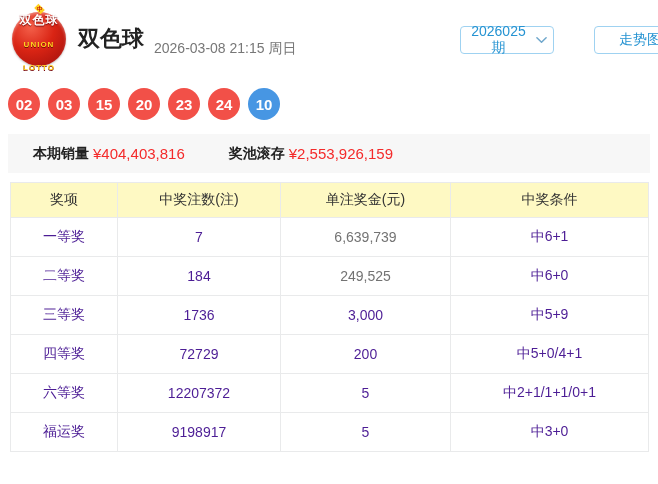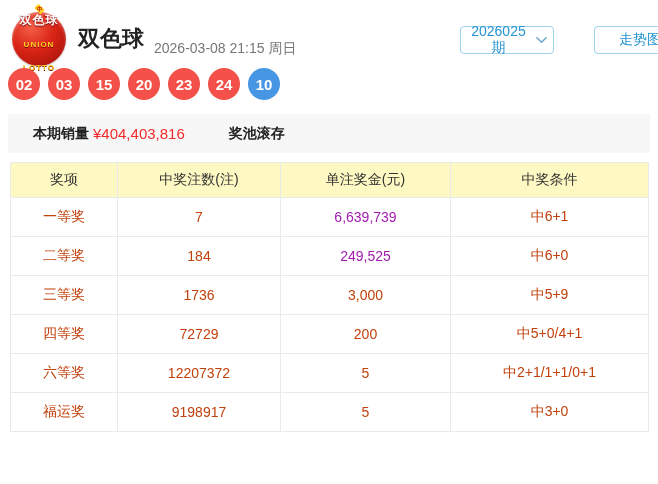--- a/index.html
+++ b/index.html
@@ -32,21 +32,21 @@
     position:absolute;top:26px;height:28px;box-sizing:border-box;
     border:1px solid #9fd2f1;border-radius:4px;background:#fff;
     color:#2593d2;font-size:14px;font-family:inherit;
     display:flex;align-items:center;justify-content:center;gap:6px;cursor:pointer;
   }
   .period-btn{left:460px;width:94px;}
   .trend-btn{left:594px;width:92px;}
   .chevron-svg{display:block;}
 
   
-  .balls{display:flex;gap:8px;margin:0 0 0 8px;align-items:center;}
+  .balls{display:flex;gap:8px;margin:20px 0 0 8px;align-items:center;}
   .ball{
     width:32px;height:32px;border-radius:50%;
     display:flex;align-items:center;justify-content:center;
     color:#fff;font-size:15px;font-weight:bold;
   }
   .ball.red{background:#f25048;}
   .ball.blue{background:#4796e3;}
 
   
   .sales{
@@ -59,26 +59,26 @@
 
   
   .prize-table{
     margin:9px 10px 0 10px;width:638px;border-collapse:collapse;table-layout:fixed;
     font-size:14px;
   }
   .prize-table th,.prize-table td{
     border:1px solid #e9eaeb;text-align:center;padding:0;
   }
   .prize-table th{height:34px;background:#fef9c3;font-weight:normal;color:#333;}
-  .prize-table td{height:38px;color:#c2410c;}
+  .prize-table td{height:38px;color:#4c1d95;}
   .prize-table col.c1{width:107px;}
   .prize-table col.c2{width:163px;}
   .prize-table col.c3{width:170px;}
   .prize-table col.c4{width:198px;}
-  td.amount-red{color:#a21caf;}
+  td.amount-red{color:#737373;}
 </style>
 </head>
 <body>
 
 <div class="header">
   <div class="logo">
     <div class="logo-mark">
         <span>中</span>
       </div>
     <div class="logo-cn">双色球</div>
@@ -108,20 +108,21 @@
   <div class="ball red">23</div>
   <div class="ball red">24</div>
   <div class="ball blue">10</div>
 </div>
 
 <div class="sales">
   <span class="lbl">本期销量</span>
   <span class="val">¥404,403,816</span>
   <span class="gap"></span>
   <span class="lbl">奖池滚存</span>
+  <span class="val">¥2,553,926,159</span>
 </div>
 
 <table class="prize-table">
   <colgroup>
       <col class="c1">
       <col class="c2">
       <col class="c3">
       <col class="c4">
     </colgroup>
   <thead>

